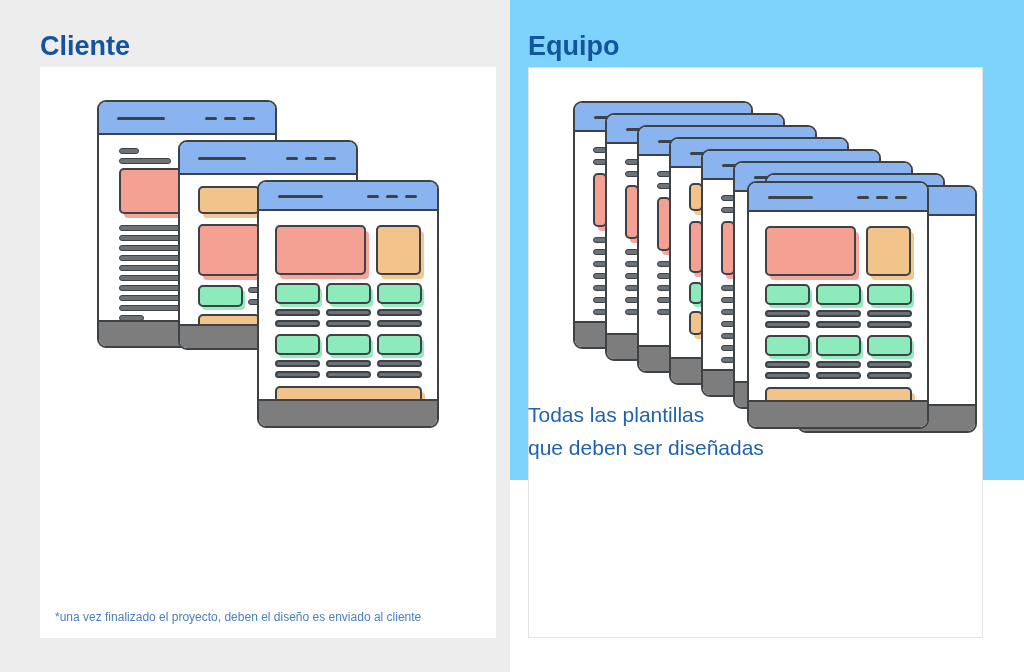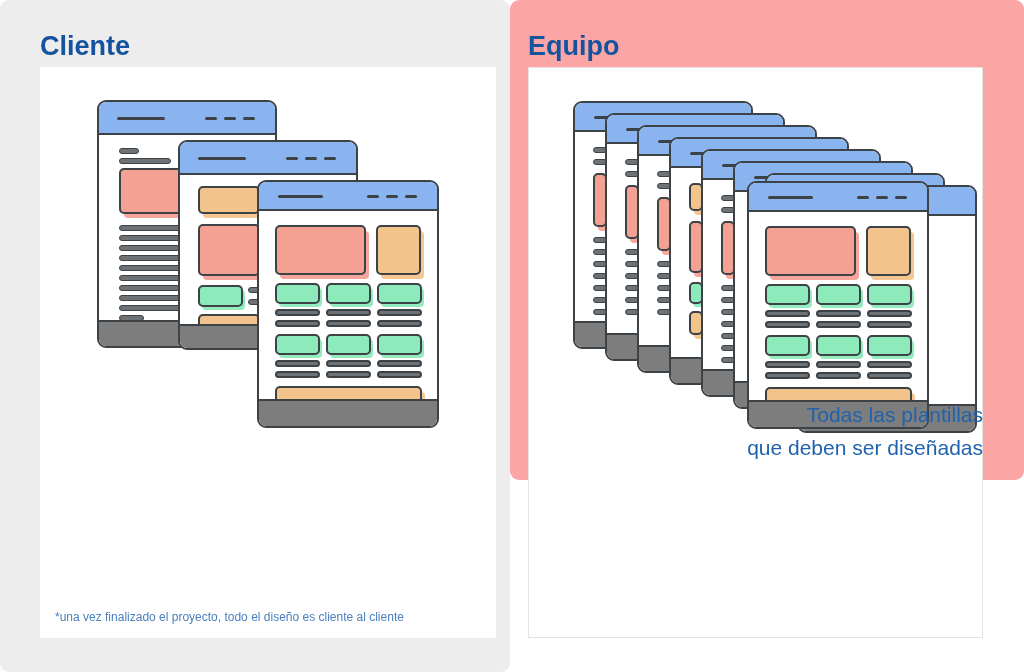--- a/index.html
+++ b/index.html
@@ -6,41 +6,41 @@
   html,body{margin:0;padding:0;}
   body{
     width:1024px;height:672px;
     background:#ffffff;
     font-family:"Liberation Sans","DejaVu Sans",sans-serif;
     overflow:hidden;
   }
   .stage{position:relative;width:1024px;height:672px;}
 
   
-  .panel{position:absolute;border-radius:9px;}
+  .panel{position:absolute;}
   #panel-client{left:0;top:0;width:510px;height:672px;background:#ededed;}
-  #panel-team{left:510px;top:0;width:514px;height:480px;background:#fca5a5;}
+  #panel-team{left:510px;top:0;width:514px;height:480px;background:#7dd3fc;}
 
   .panel-title{
     position:absolute;
     font-size:27px;font-weight:bold;
     color:#14539f;letter-spacing:0;
     line-height:1;
   }
   #title-client{left:40px;top:33px;}
   #title-team{left:528px;top:33px;}
 
   .panel-body{position:absolute;}
   #body-client{left:40px;top:67px;width:456px;height:571px;background:#ffffff;}
   #body-team{left:528px;top:67px;width:455px;height:571px;background:#ffffff;border:1px solid #e3e3e3;box-sizing:border-box;}
 
   
   .caption{
     position:absolute;
-    text-align:right;
+    text-align:left;
     color:#1f62ad;
     font-size:21px;
     line-height:33px;
     white-space:pre-line;
   }
   #caption-client{left:40px;top:465px;width:456px;}
   #caption-team{left:528px;top:465px;width:455px;}
 
   .footnote{
     position:absolute;
@@ -181,21 +181,21 @@
         <div class="line" style="left:16px;top:189px;width:45px;"></div>
         <div class="line" style="left:67px;top:189px;width:45px;"></div>
         <div class="line" style="left:118px;top:189px;width:45px;"></div>
 
         <div class="blk orange" style="left:16px;top:204px;width:147px;height:21px;"></div>
         <div class="card-footer" style="height:27px;"></div>
       </div>
     </div>
 
 
-    <div class="footnote">*una vez finalizado el proyecto, todo el diseño es cliente al cliente</div>
+    <div class="footnote">*una vez finalizado el proyecto, deben el diseño es enviado al cliente</div>
   </div>
 
   <div class="panel" id="panel-team">
     <div class="panel-title" id="title-team" style="left:18px;top:33px;">Equipo</div>
 
     <div class="panel-body" id="body-team" style="left:18px;top:67px;width:455px;height:571px;">
 
       <div class="card team-card" style="left:44px;top:33px;width:180px;height:248px;">
         <div class="card-header" style="height:29px;">
           <div class="hdr-line" style="left:19px;top:13px;width:45px;"></div>

